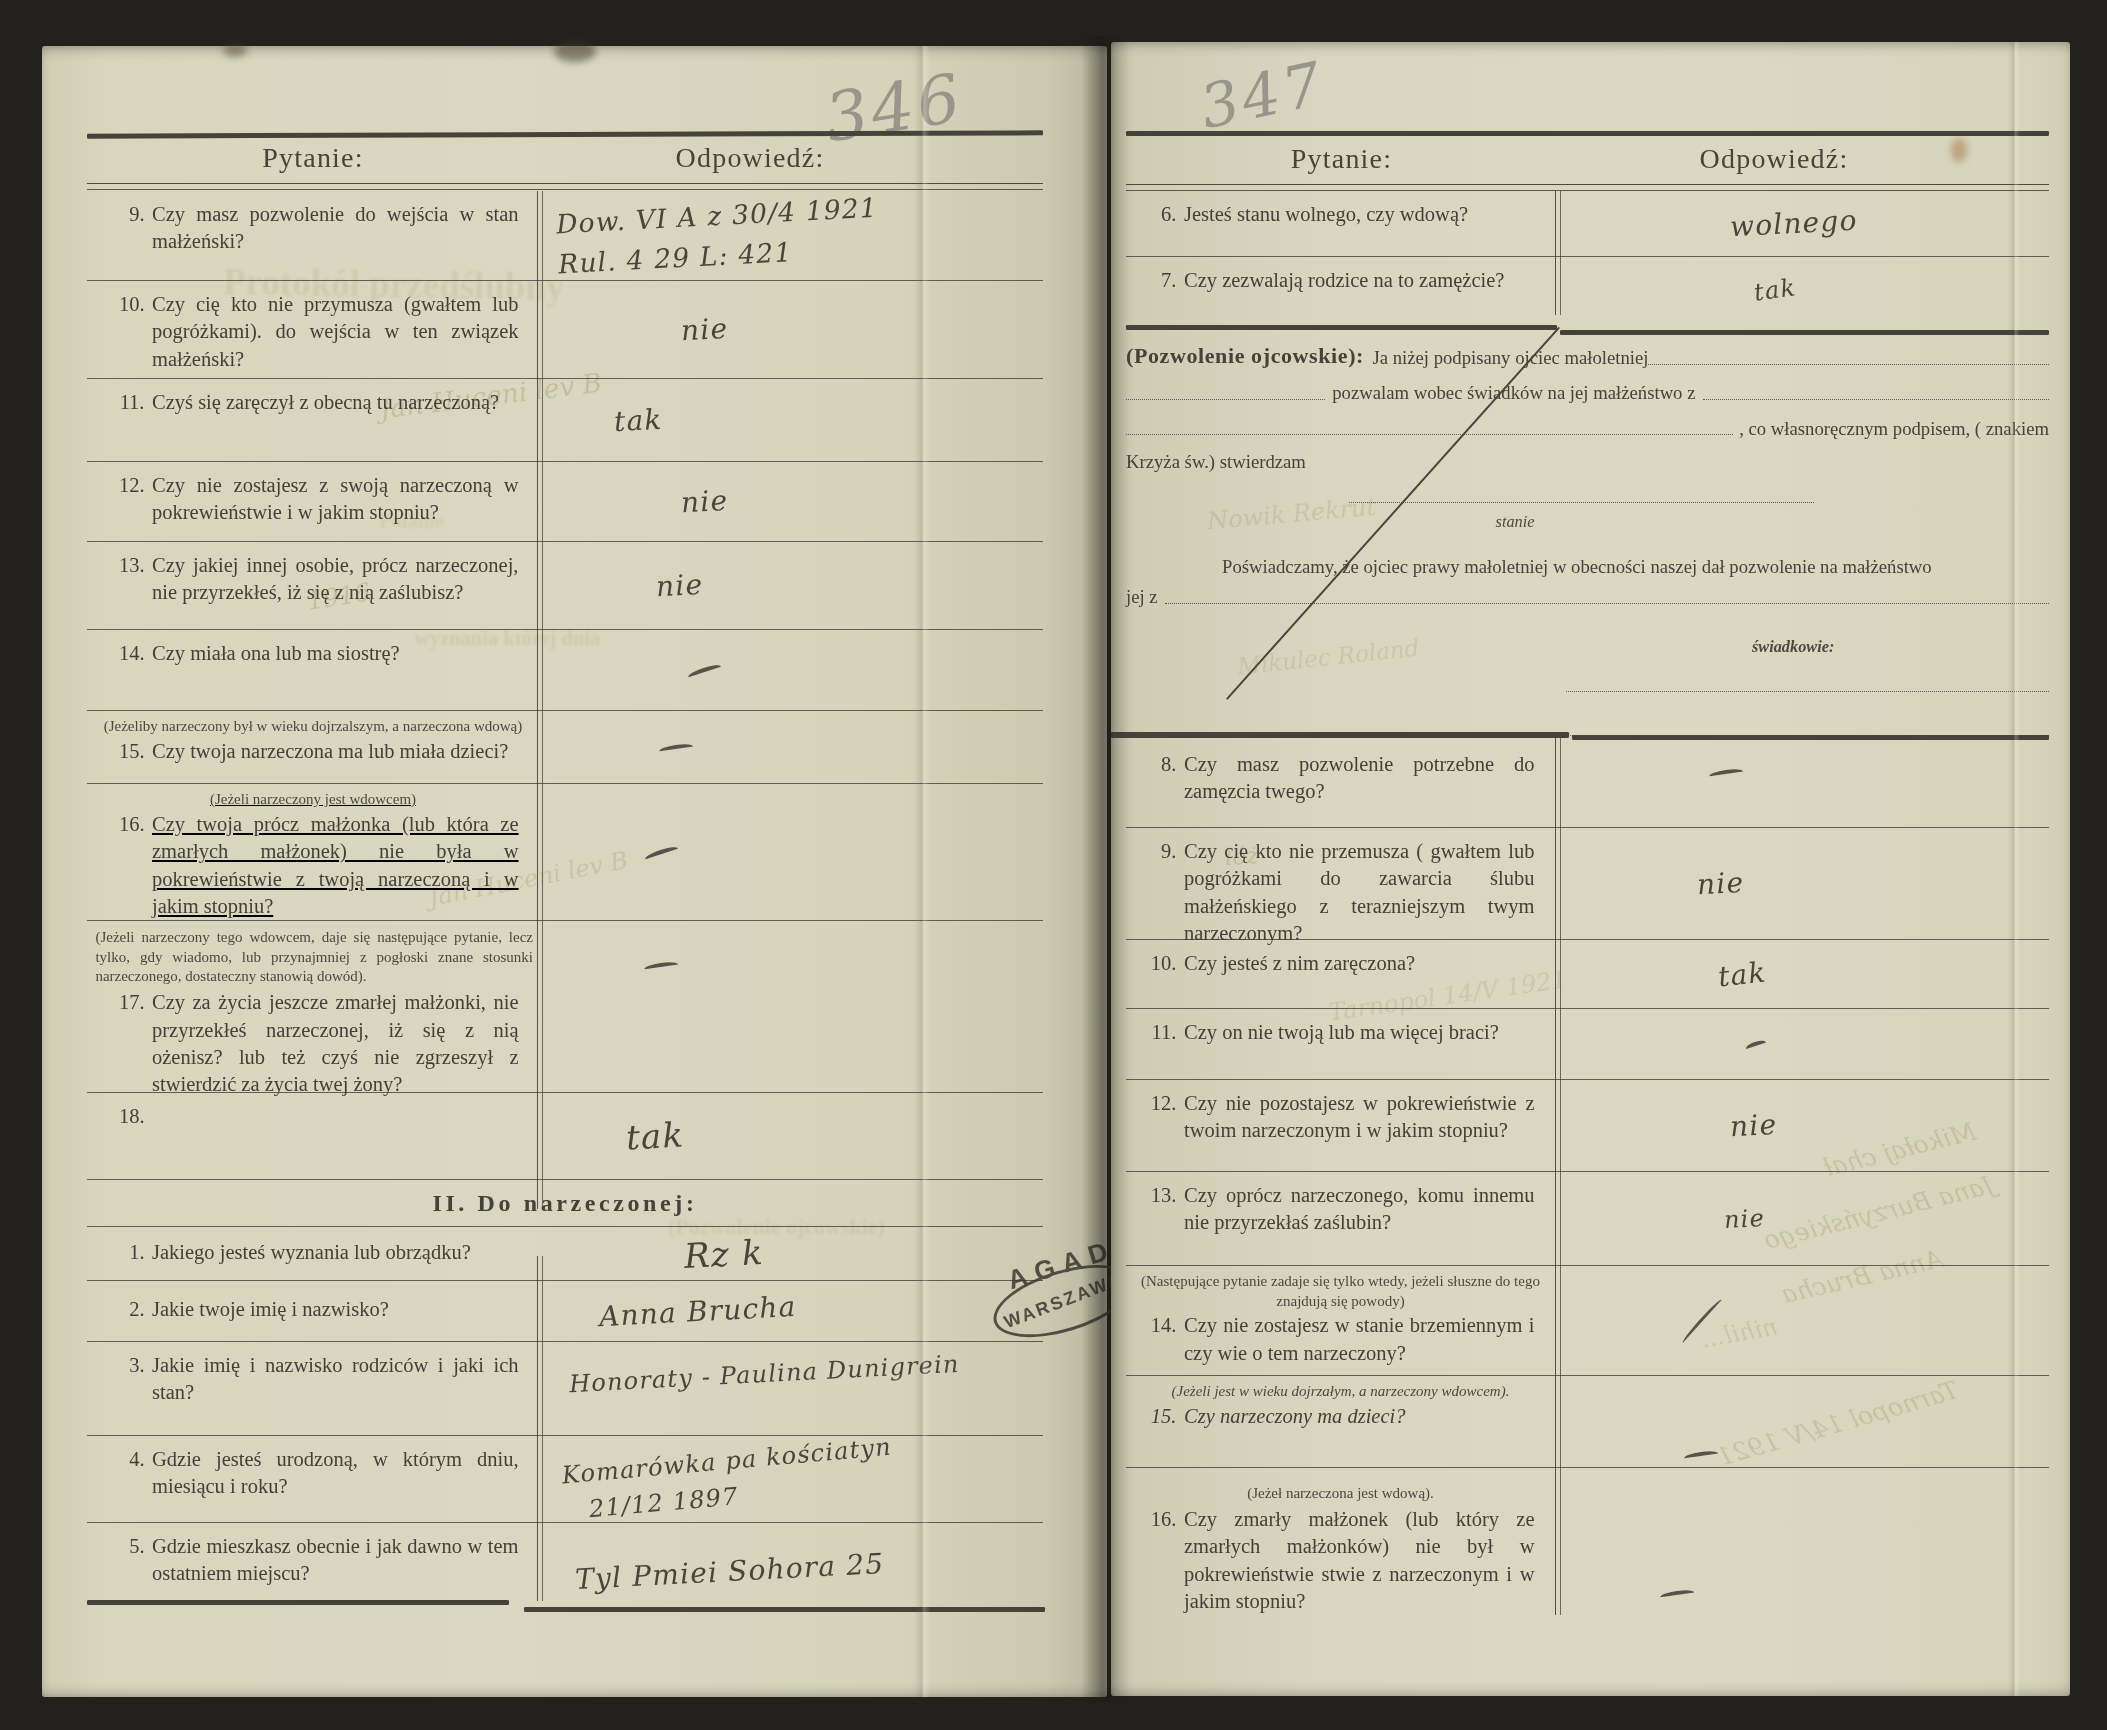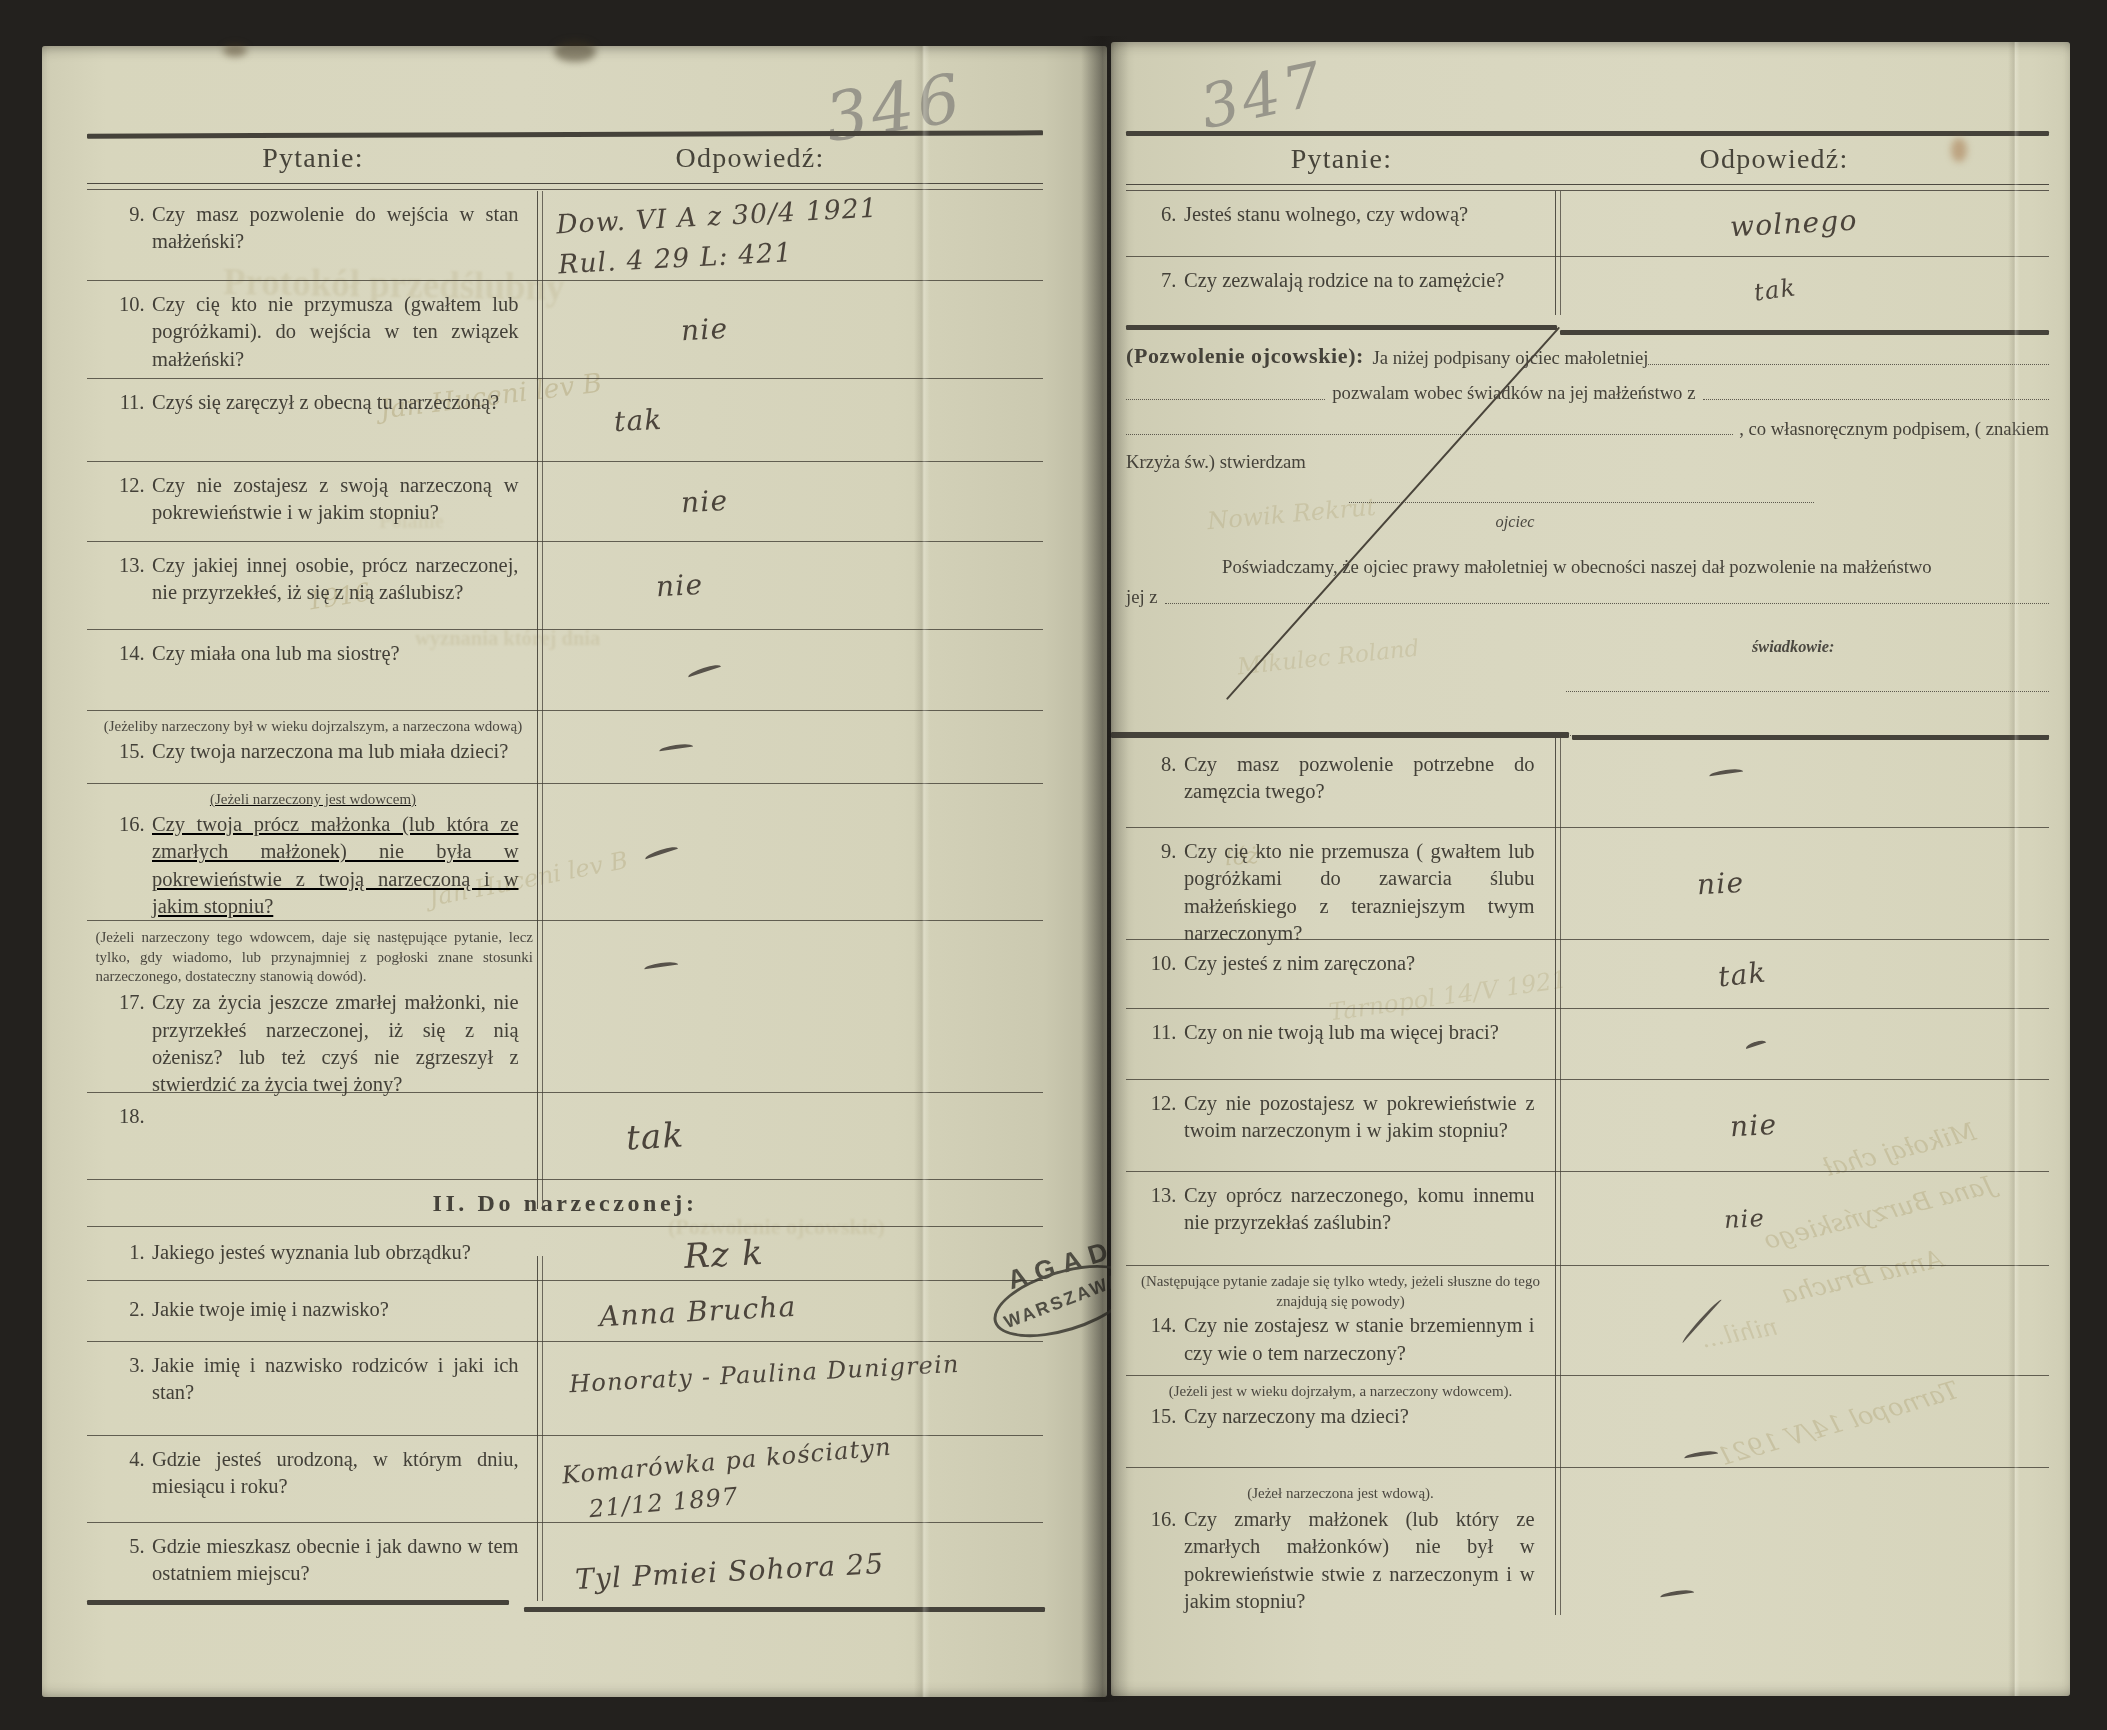--- a/index.html
+++ b/index.html
@@ -301,21 +301,21 @@
     </div>
     <div class="cline" style="margin-top:13.3px;">
       <span class="dots"></span>
       <span style="margin-left:6px;">, co własnoręcznym podpisem, ( znakiem</span>
     </div>
     <div style="margin-top:11px;">Krzyża św.) stwierdzam</div>
     <div class="cline" style="margin-top:29px;">
       <span style="width:223px;"></span>
         <span class="dots" style="margin-right:235px;"></span>
     </div>
-    <div class="small-it" style="text-align:center;margin-top:4.8px;padding-right:145px;">ojciec</div>
+    <div class="small-it" style="text-align:center;margin-top:4.8px;padding-right:145px;">stanie</div>
     <div style="margin-top:24px;text-indent:96px;">Poświadczamy, że ojciec prawy małoletniej w obecności naszej dał pozwolenie na małżeństwo</div>
     <div class="cline" style="margin-top:8.4px;">
       <span>jej z</span>
       <span class="dots" style="margin-left:7.2px;"></span>
     </div>
     <div class="small-it" style="margin-top:29px;padding-left:626px;font-weight:bold;">świadkowie:</div>
     <div class="cline" style="margin-top:34px;">
         <span style="width:440px;"></span>
         <span class="dots"></span>
       </div>
@@ -381,21 +381,21 @@
     </div>
     <div class="row" style="height:110px;">
       <div class="qcell" style="width:429px;">
         <div class="note">(Następujące pytanie zadaje się tylko wtedy, jeżeli słuszne do tego znajdują się powody)</div>
         <div class="q" style="padding-left:58px;padding-top:1.2px;"><span class="qnum" style="left:13.3px;top:1.2px;">14.</span><span>Czy nie zostajesz w stanie brzemiennym i czy wie o tem narzeczony?</span></div>
       </div>
       <div class="acell" style="padding-left:117px;">
           <span class="dash long"></span>
         </div>
     </div>
-    <div class="row" style="height:92px;">
+    <div class="row" style="height:92px;font-style:italic;">
       <div class="qcell" style="width:429px;">
         <div class="note">(Jeżeli jest w wieku dojrzałym, a narzeczony wdowcem).</div>
         <div class="q" style="padding-left:58px;padding-top:1.2px;"><span class="qnum" style="left:13.3px;top:1.2px;">15.</span><span>Czy narzeczony ma dzieci?</span></div>
       </div>
       <div class="acell" style="padding-left:129px;align-items:flex-end;padding-bottom:11px;">
           <span class="dash flat"></span>
         </div>
     </div>
     <div class="row noline" style="height:181px;">
       <div class="qcell" style="width:429px;">

